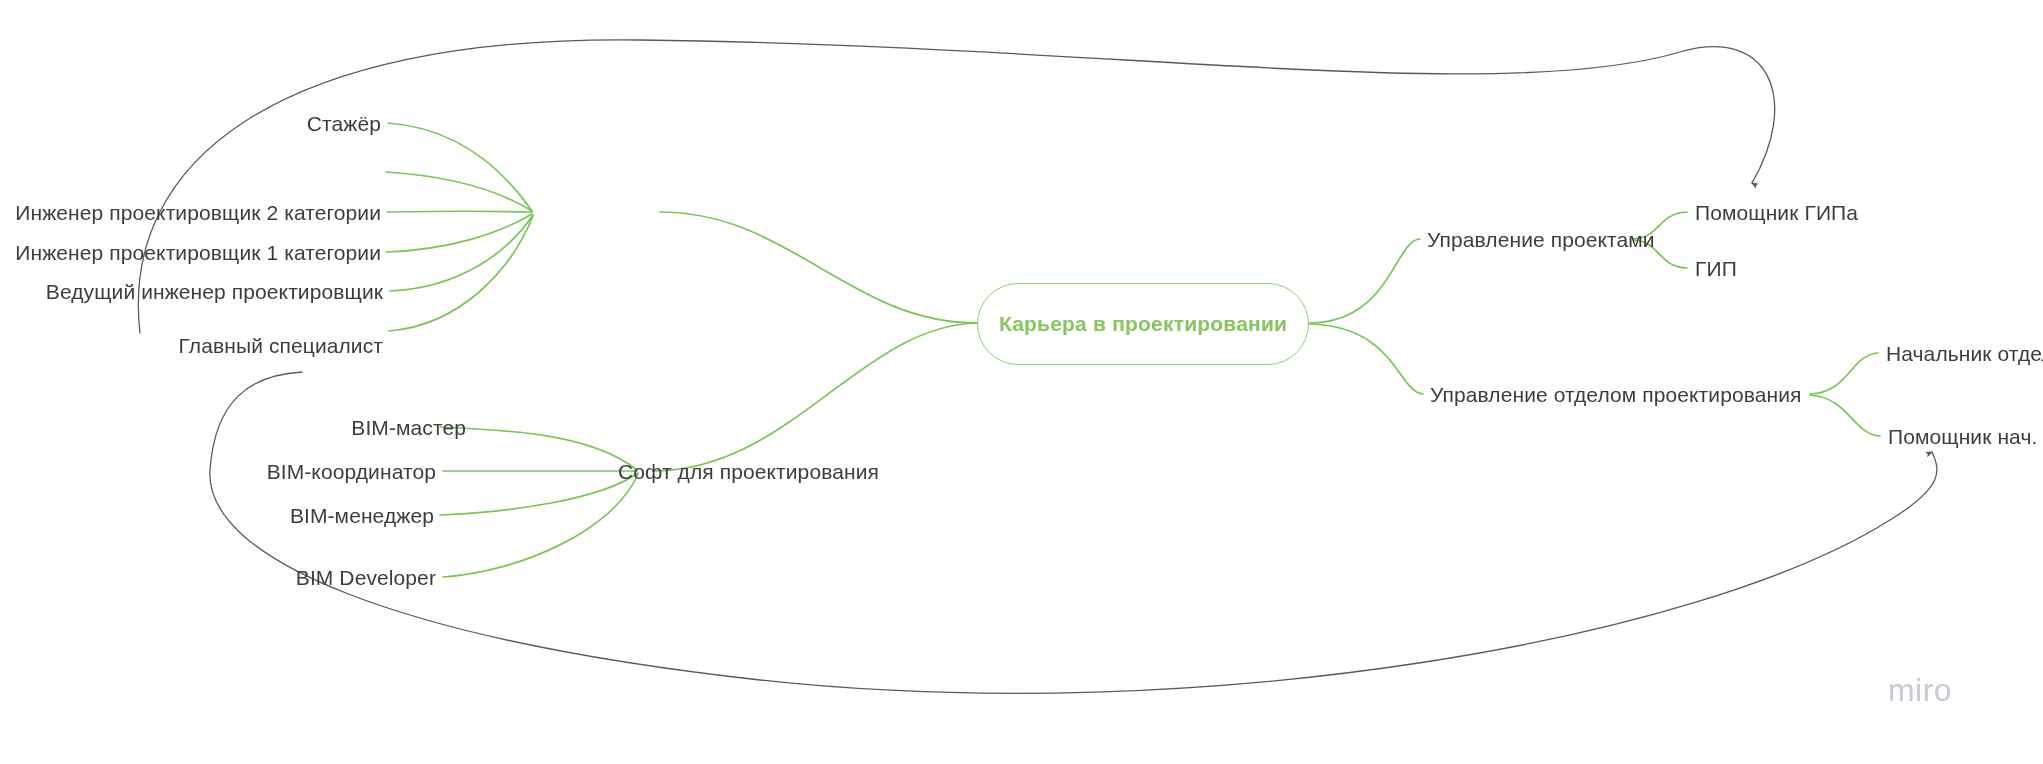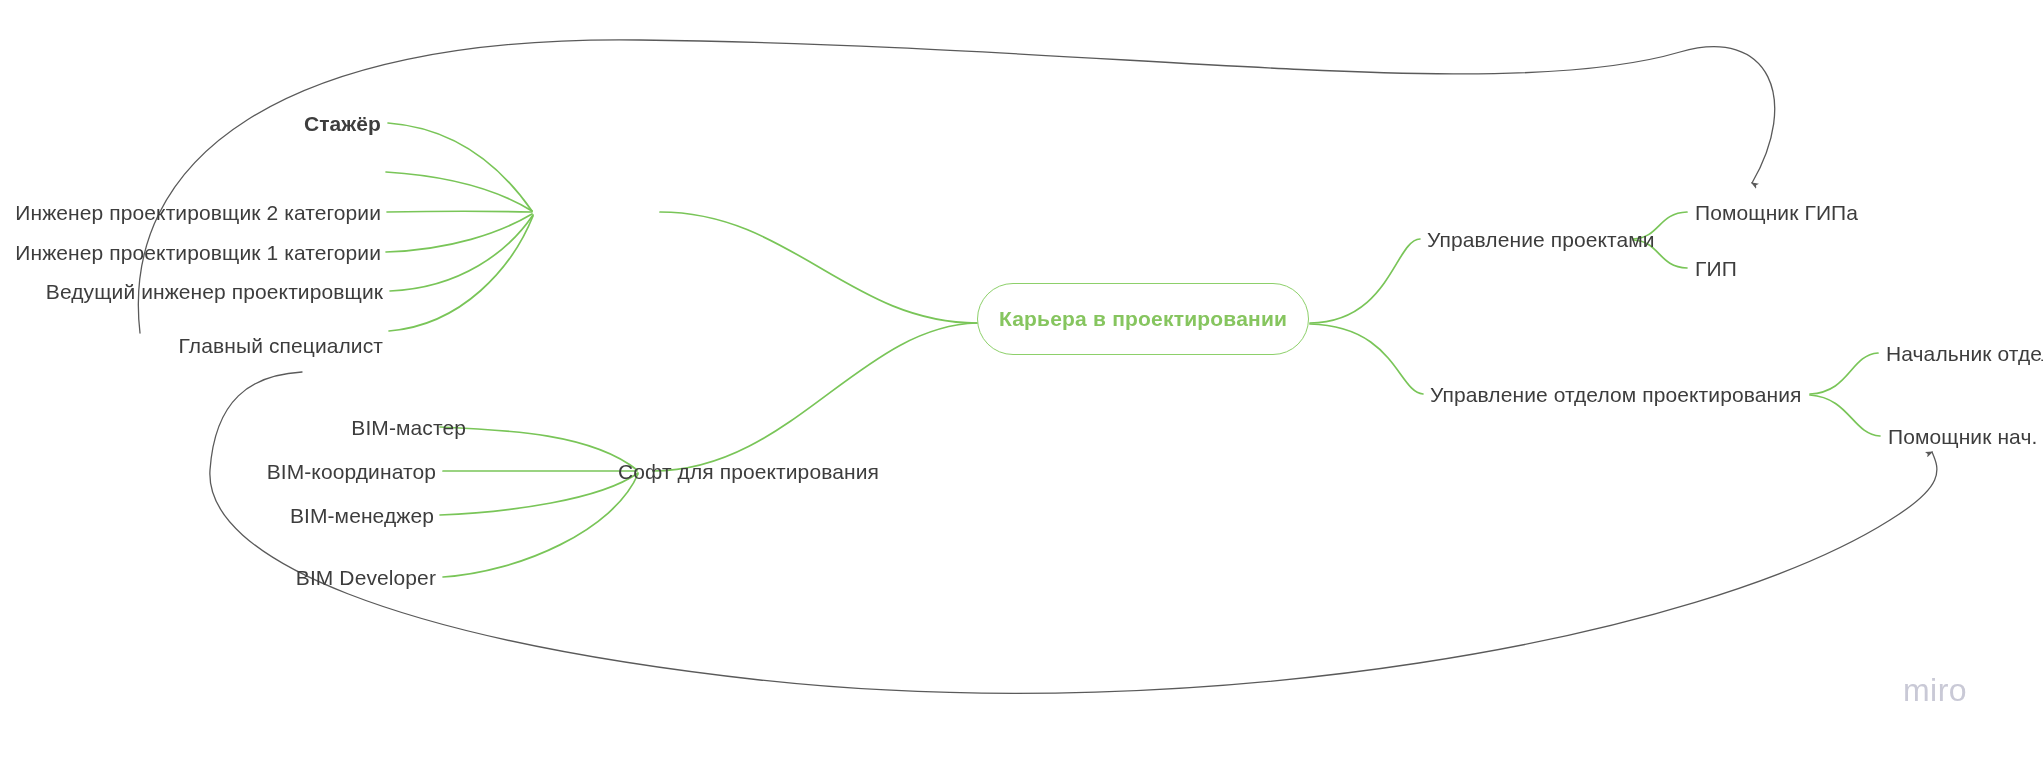--- a/index.html
+++ b/index.html
@@ -37,21 +37,21 @@
     transform: translate(-100%, -50%);
   }
   .node-label.left-anchor {
     transform: translate(0, -50%);
   }
   #center-node {
     position: absolute;
     left: 977px;
     top: 283px;
     width: 332px;
-    height: 72px;
+    height: 82px;
     box-sizing: border-box;
     border: 1.6px solid #8dd06a;
     border-radius: 41px;
     background: #ffffff;
     display: flex;
     align-items: center;
     justify-content: center;
   }
   #center-node-text {
     font-size: 21px;
@@ -63,21 +63,20 @@
   #miro-watermark {
     position: absolute;
     left: 1920px;
     top: 690px;
     transform: translate(-50%, -50%);
     font-size: 32px;
     color: #c9c9d6;
     letter-spacing: 0.5px;
     font-weight: 400;
     user-select: none;
-    margin-left: 15px;
   }
 </style>
 </head>
 <body>
 
 <div id="board">
 
   <svg id="wires" viewBox="0 0 2043 764" xmlns="http://www.w3.org/2000/svg">
     <defs>
       <marker id="arrowhead-gray" markerWidth="7" markerHeight="8" refX="3.2" refY="6.6" orient="auto" markerUnits="userSpaceOnUse">
@@ -117,21 +116,21 @@
     <g fill="none" stroke="#5a5a5a" stroke-width="1.3" stroke-linecap="round">
 
       <path d="M 140 333 C 120 160, 280 35, 640 40 C 1120 46, 1500 105, 1680 52
                C 1770 26, 1800 100, 1752 183" marker-end="url(#arrowhead-gray)"></path>
 
       <path d="M 302 372 C 250 375, 215 400, 210 470 C 204 560, 400 640, 760 680
                C 1200 728, 1700 640, 1890 520 C 1945 486, 1940 470, 1932 452" marker-end="url(#arrowhead-gray)"></path>
     </g>
   </svg>
 
-  <div class="node-label right-anchor" style="left:381px; top:123px;font-weight:bold;">Стажёр</div>
+  <div class="node-label right-anchor" style="left:381px; top:123px;">Стажёр</div>
   <div class="node-label right-anchor" style="left:381px; top:212px;text-align:center;">Инженер проектировщик 2 категории</div>
   <div class="node-label right-anchor" style="left:381px; top:252px;">Инженер проектировщик 1 категории</div>
   <div class="node-label right-anchor" style="left:383px; top:291px;">Ведущий инженер проектировщик</div>
   <div class="node-label right-anchor" style="left:383px; top:320px;margin-top:25px;">Главный специалист</div>
 
 
   <div class="node-label right-anchor" style="left:434px; top:427px;margin-left:32px;">BIM-мастер</div>
   <div class="node-label right-anchor" style="left:436px; top:471px;">BIM-координатор</div>
   <div class="node-label right-anchor" style="left:434px; top:515px;">BIM-менеджер</div>
   <div class="node-label right-anchor" style="left:436px; top:577px;">BIM Developer</div>

